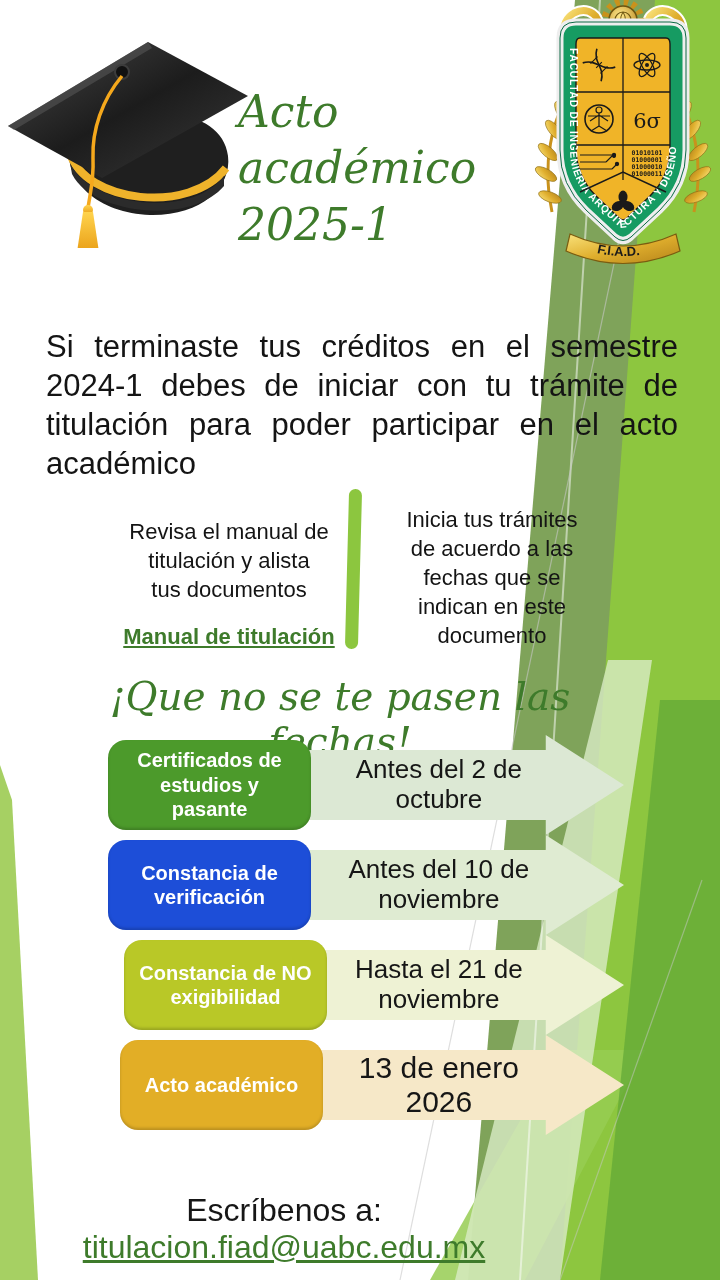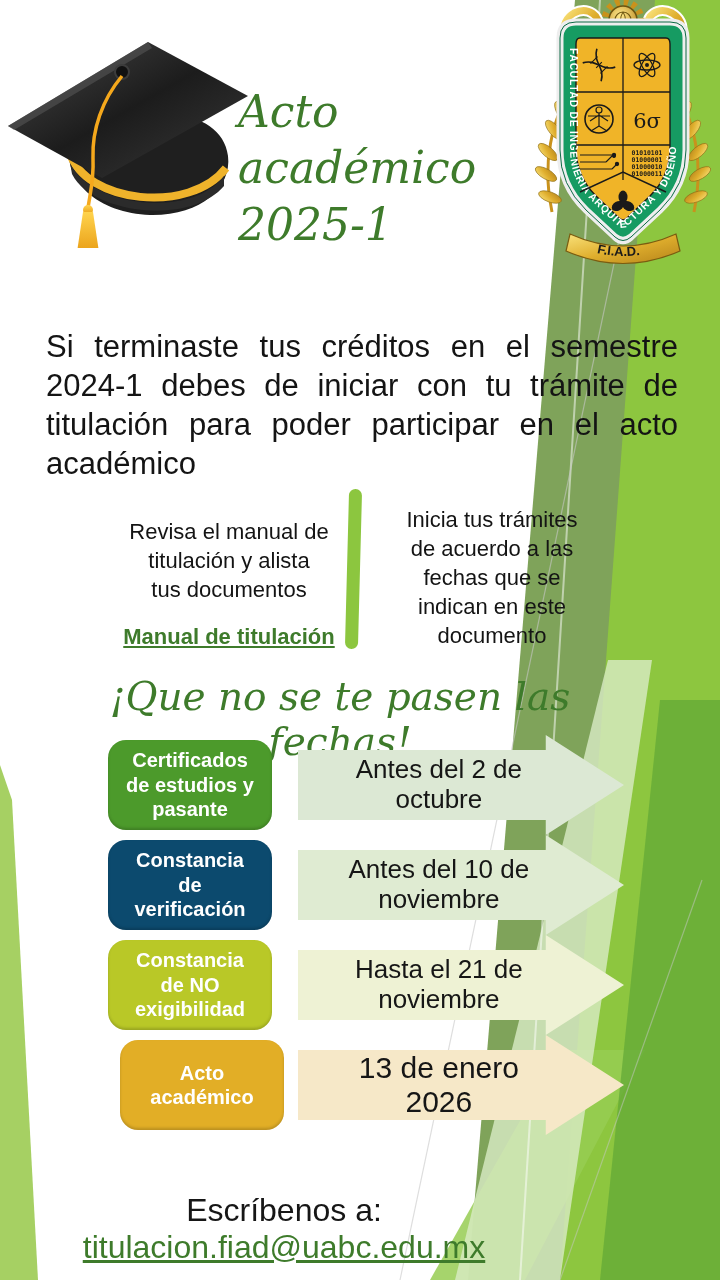--- a/index.html
+++ b/index.html
@@ -20,21 +20,21 @@
         background:#8cc63f;transform:rotate(1.5deg);z-index:3;}
   .dates-heading{position:absolute;top:674px;left:40px;width:600px;text-align:center;z-index:3;
                  font-size:39px;}
   .timeline{position:absolute;top:735px;left:108px;width:516px;z-index:3;}
   .trow{position:relative;height:100px;}
   .trow-arrow{position:absolute;left:190px;top:0;width:326px;height:100px;display:flex;align-items:center;
               clip-path:polygon(0 15%,76% 15%,76% 0,100% 50%,76% 100%,76% 85%,0 85%);}
   .trow-date{width:76%;box-sizing:border-box;padding-left:34px;text-align:center;
              font-size:26px;line-height:1.15;color:#161616;}
   .trow:nth-child(4) .trow-date{font-size:30px;}
-  .trow-label{position:absolute;left:0;top:5px;width:164px;height:90px;border-radius:18px;
+  .trow-label{position:absolute;left:0;top:5px;width:203px;height:90px;border-radius:18px;
               display:flex;align-items:center;justify-content:center;text-align:center;
               color:#fff;font-weight:700;font-size:20px;line-height:1.22;
               padding:0 14px;box-sizing:border-box;box-shadow:inset 0 -2px 3px rgba(0,0,0,.18);}
   .footer{position:absolute;top:1192px;left:0;width:568px;text-align:center;z-index:3;font-size:32px;}
   .footer .email{color:#3e7b2b;text-decoration:underline;cursor:pointer;}
   .cap{position:absolute;top:8px;left:0;z-index:2;}
   .seal{position:absolute;top:0;left:528px;z-index:2;}
 </style>
 </head>
 <body>
@@ -221,27 +221,27 @@
     <div class="trow">
       <div class="trow-arrow" style="background-color: rgb(220, 232, 212);">
         <div class="trow-date">Antes del 2 de octubre</div>
       </div>
       <div class="trow-label" style="background-color: rgb(76, 154, 43);">Certificados de estudios y pasante</div>
     </div>
     <div class="trow">
       <div class="trow-arrow" style="background-color: rgb(223, 235, 210);">
         <div class="trow-date">Antes del 10 de noviembre</div>
       </div>
-      <div class="trow-label" style="background-color: #0c4a6e;">Constancia de verificación</div>
+      <div class="trow-label" style="background-color: #1d4ed8;">Constancia de verificación</div>
     </div>
     <div class="trow">
       <div class="trow-arrow" style="background-color: rgb(238, 242, 212);">
         <div class="trow-date">Hasta el 21 de noviembre</div>
       </div>
-      <div class="trow-label" style="background-color: rgb(185, 200, 39);">Constancia de NO exigibilidad</div>
+      <div class="trow-label" style="background-color: rgb(185, 200, 39); margin-left: 16px;">Constancia de NO exigibilidad</div>
     </div>
     <div class="trow">
       <div class="trow-arrow" style="background-color: rgb(246, 232, 200);">
         <div class="trow-date">13 de enero 2026</div>
       </div>
       <div class="trow-label" style="background-color: rgb(226, 174, 38); margin-left: 12px;">Acto académico</div>
     </div>
   </div>
 
   <div class="footer">

